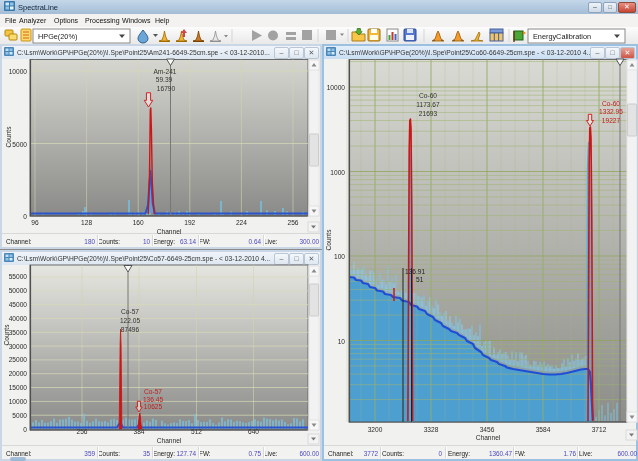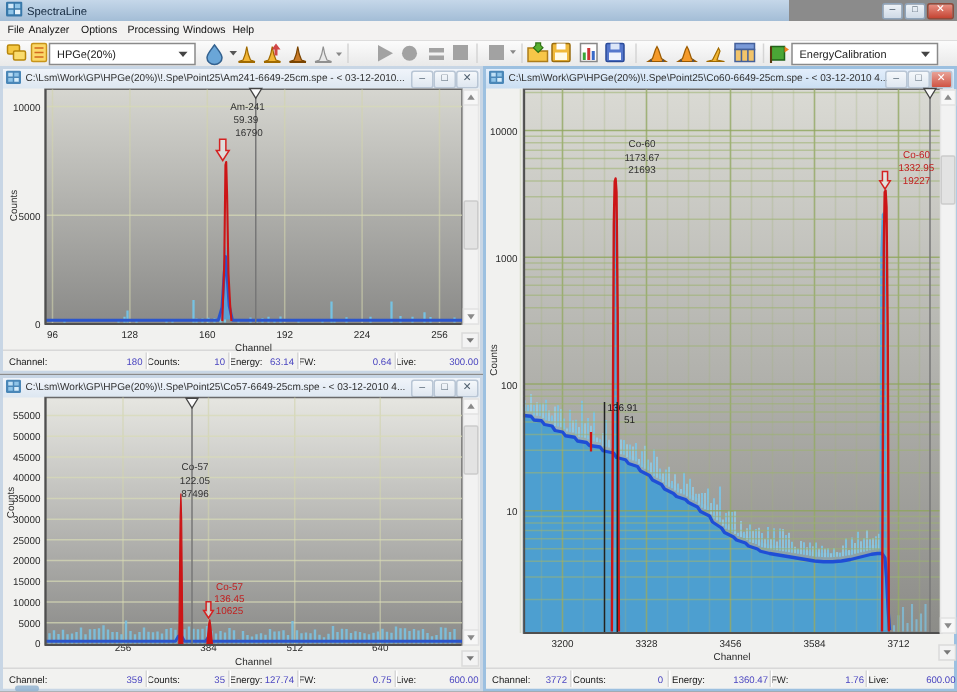--- a/index.html
+++ b/index.html
@@ -1,13 +1,13 @@
 <!DOCTYPE html>
 <html><head><meta charset="utf-8"><style>*{margin:0;padding:0} body{font-family:"Liberation Sans",sans-serif;width:638px;height:461px;overflow:hidden;position:relative;background:#8b8b8b}text{font-family:"Liberation Sans",sans-serif}</style></head><body>
-<div style="position:absolute;left:0;top:0;width:526px;height:14px;background:linear-gradient(#c5d7e9,#a3bdd6);border-bottom:1px solid #8fa8c2">
+<div style="position:absolute;left:0;top:0;width:638px;height:14px;background:linear-gradient(#c5d7e9,#a3bdd6);border-bottom:1px solid #8fa8c2">
     <svg width="11" height="11" style="position:absolute;left:4px;top:1px">
       <rect width="11" height="10" rx="1" fill="#3878aa"></rect>
       <rect x="1.5" y="1.5" width="3.5" height="3" fill="#cfe8fa"></rect>
       <rect x="6" y="1.5" width="3.5" height="3" fill="#8fc4e8"></rect>
       <rect x="1.5" y="5.5" width="3.5" height="3" fill="#8fc4e8"></rect>
       <rect x="6" y="5.5" width="3.5" height="3" fill="#e8f4fc"></rect>
     </svg>
     <span style="position:absolute;left:18px;top:2.5px;font-size:7.5px;color:#10243a">SpectraLine</span>
     <span style="position:absolute;left:588px;top:2px;width:12px;height:9px;background:linear-gradient(#eef3f8,#cfdae6);border:1px solid #8fa4ba;border-radius:2px;font-size:7px;line-height:8px;text-align:center;color:#3a4a5a">–</span>
     <span style="position:absolute;left:603px;top:2px;width:12px;height:9px;background:linear-gradient(#eef3f8,#cfdae6);border:1px solid #8fa4ba;border-radius:2px;font-size:6px;line-height:8px;text-align:center;color:#3a4a5a">□</span>

